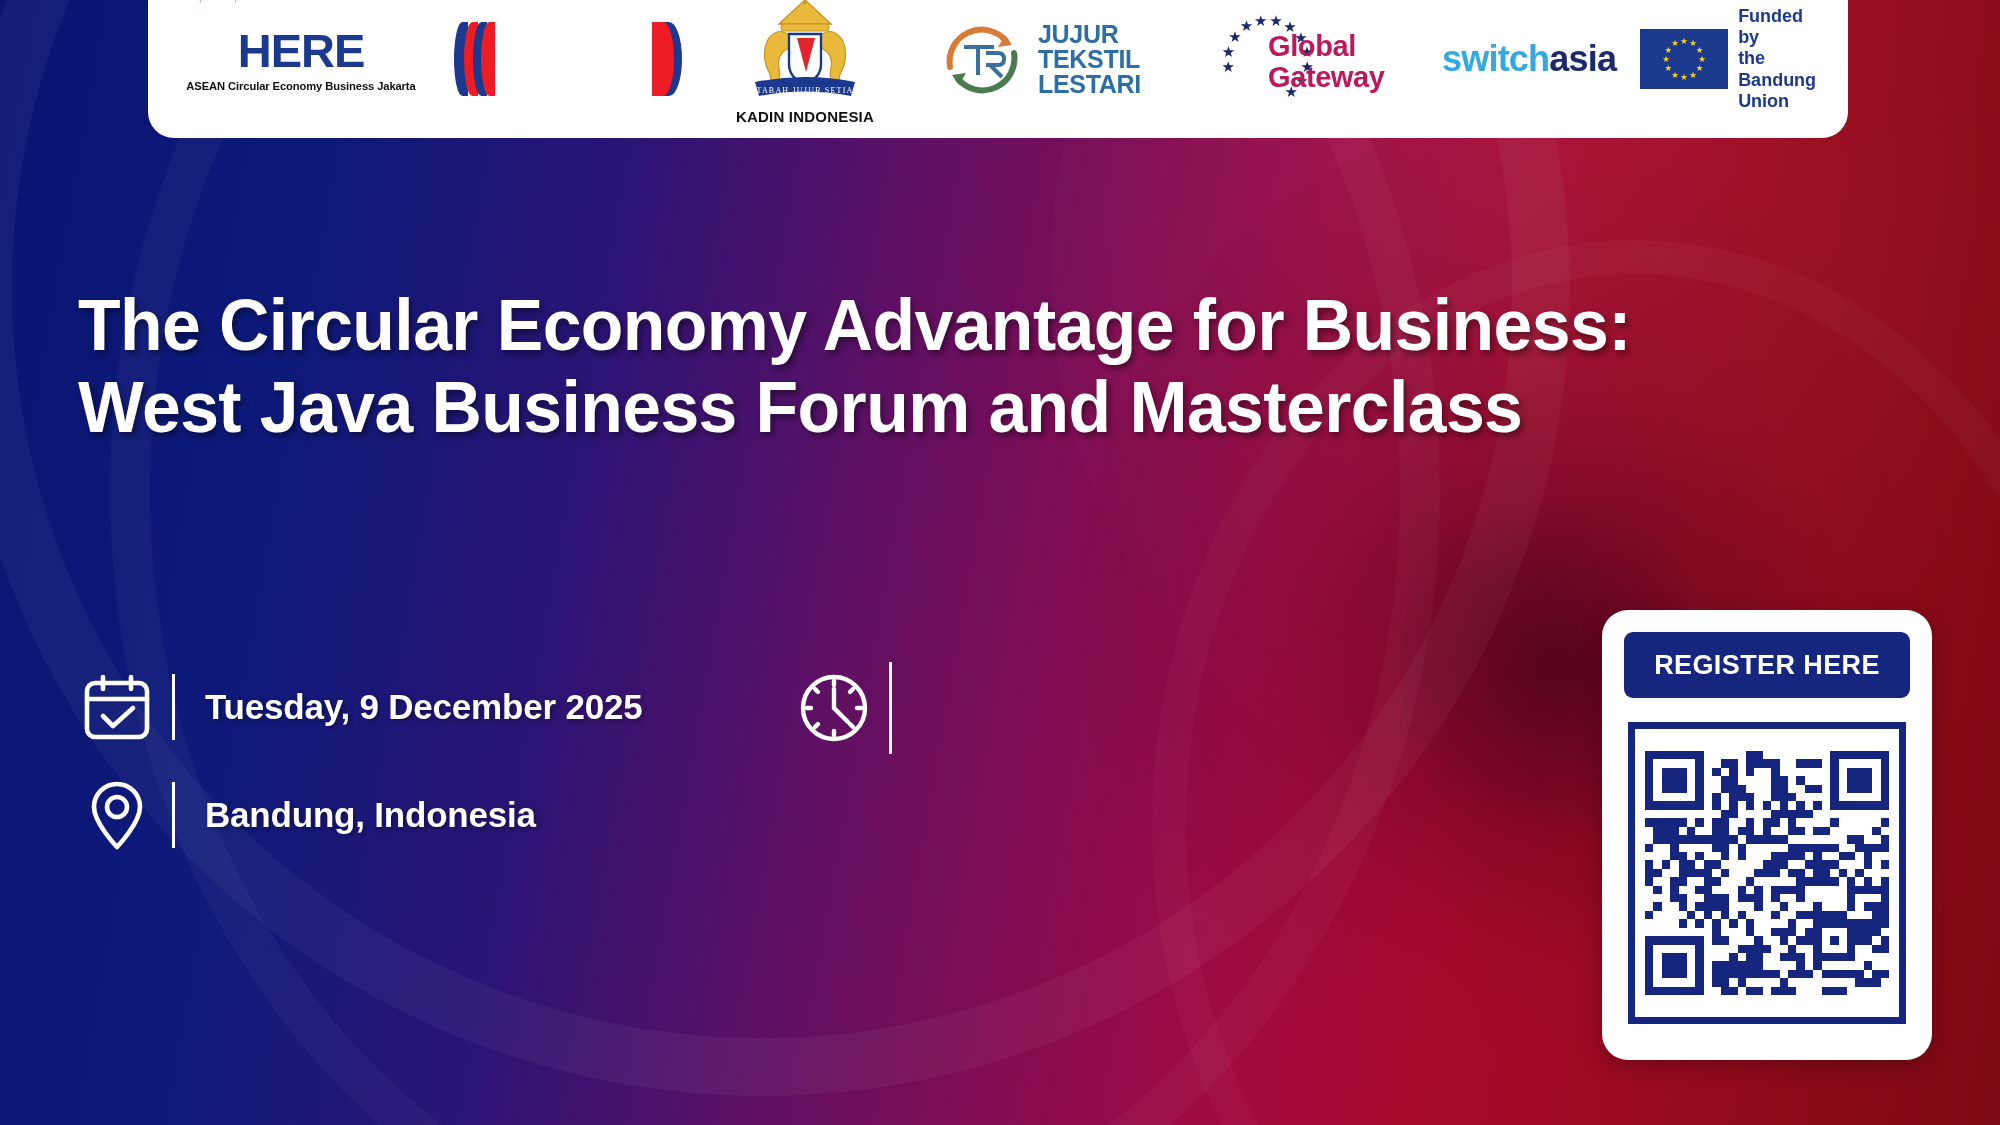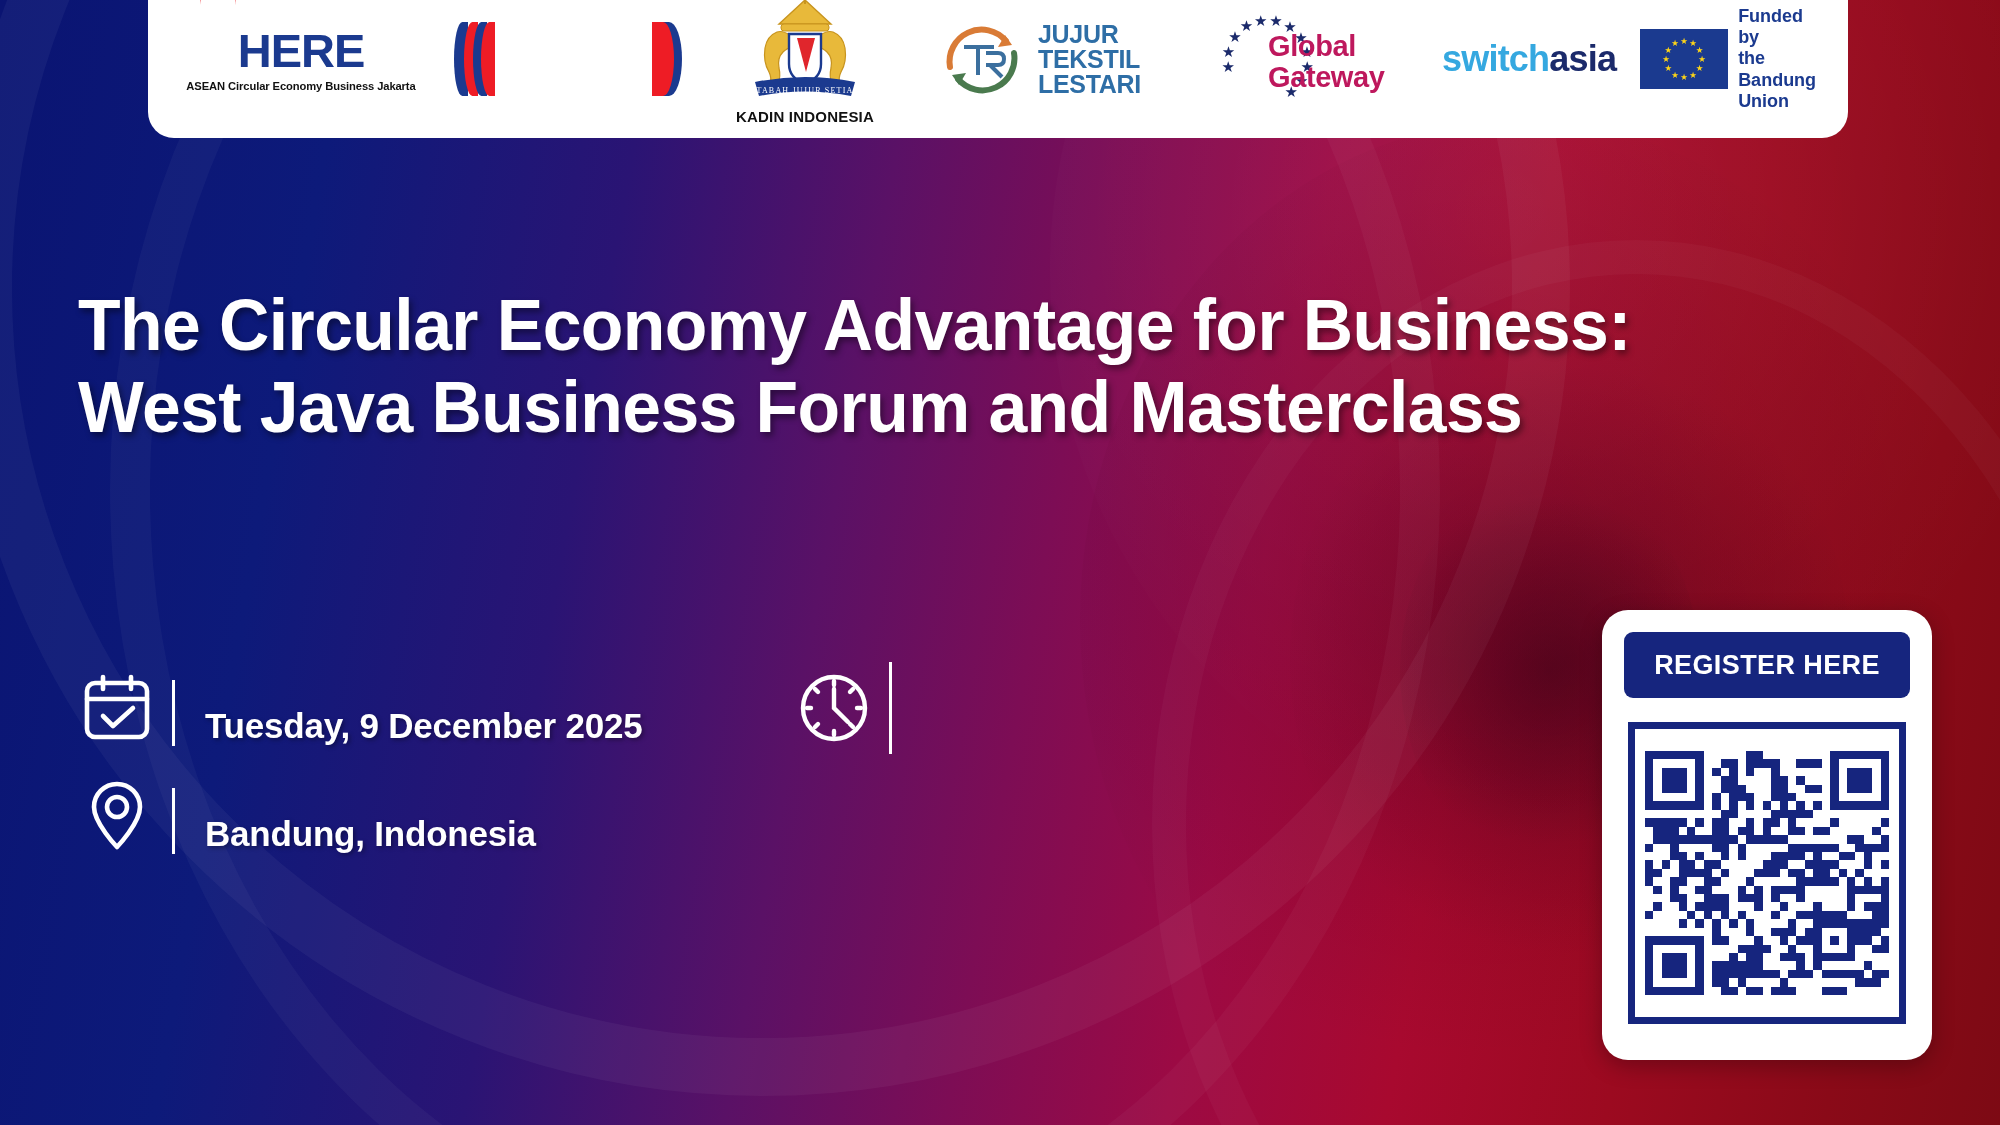--- a/index.html
+++ b/index.html
@@ -120,21 +120,21 @@
     line-height:1.13;
     letter-spacing:-.6px;
     transform:scaleX(.955);
     transform-origin:left top;
     text-shadow:3px 4px 6px rgba(0,0,0,.42);
   }
   .title div{white-space:nowrap;}
 
   
   .info{position:absolute;left:78px;top:668px;color:#fff;}
-  .row{display:flex;align-items:flex-end;margin-bottom:30px;}
+  .row{display:flex;align-items:center;margin-bottom:30px;}
   .ic{width:78px;height:78px;flex:0 0 auto;display:flex;align-items:center;justify-content:center;}
   .divider{width:3px;height:66px;background:#fff;margin:0 30px 0 16px;flex:0 0 auto;}
   .rtxt{font-size:35px;font-weight:bold;letter-spacing:-.2px;white-space:nowrap;
         text-shadow:2px 2px 4px rgba(0,0,0,.35);}
   .rtxt .sub{display:block;font-style:italic;font-weight:bold;font-size:34px;margin-top:6px;}
 
   .timewrap{position:absolute;left:795px;top:662px;color:#fff;}
   .timewrap .row{margin-bottom:0;align-items:center;}
   .timewrap .divider{height:92px;}
 

